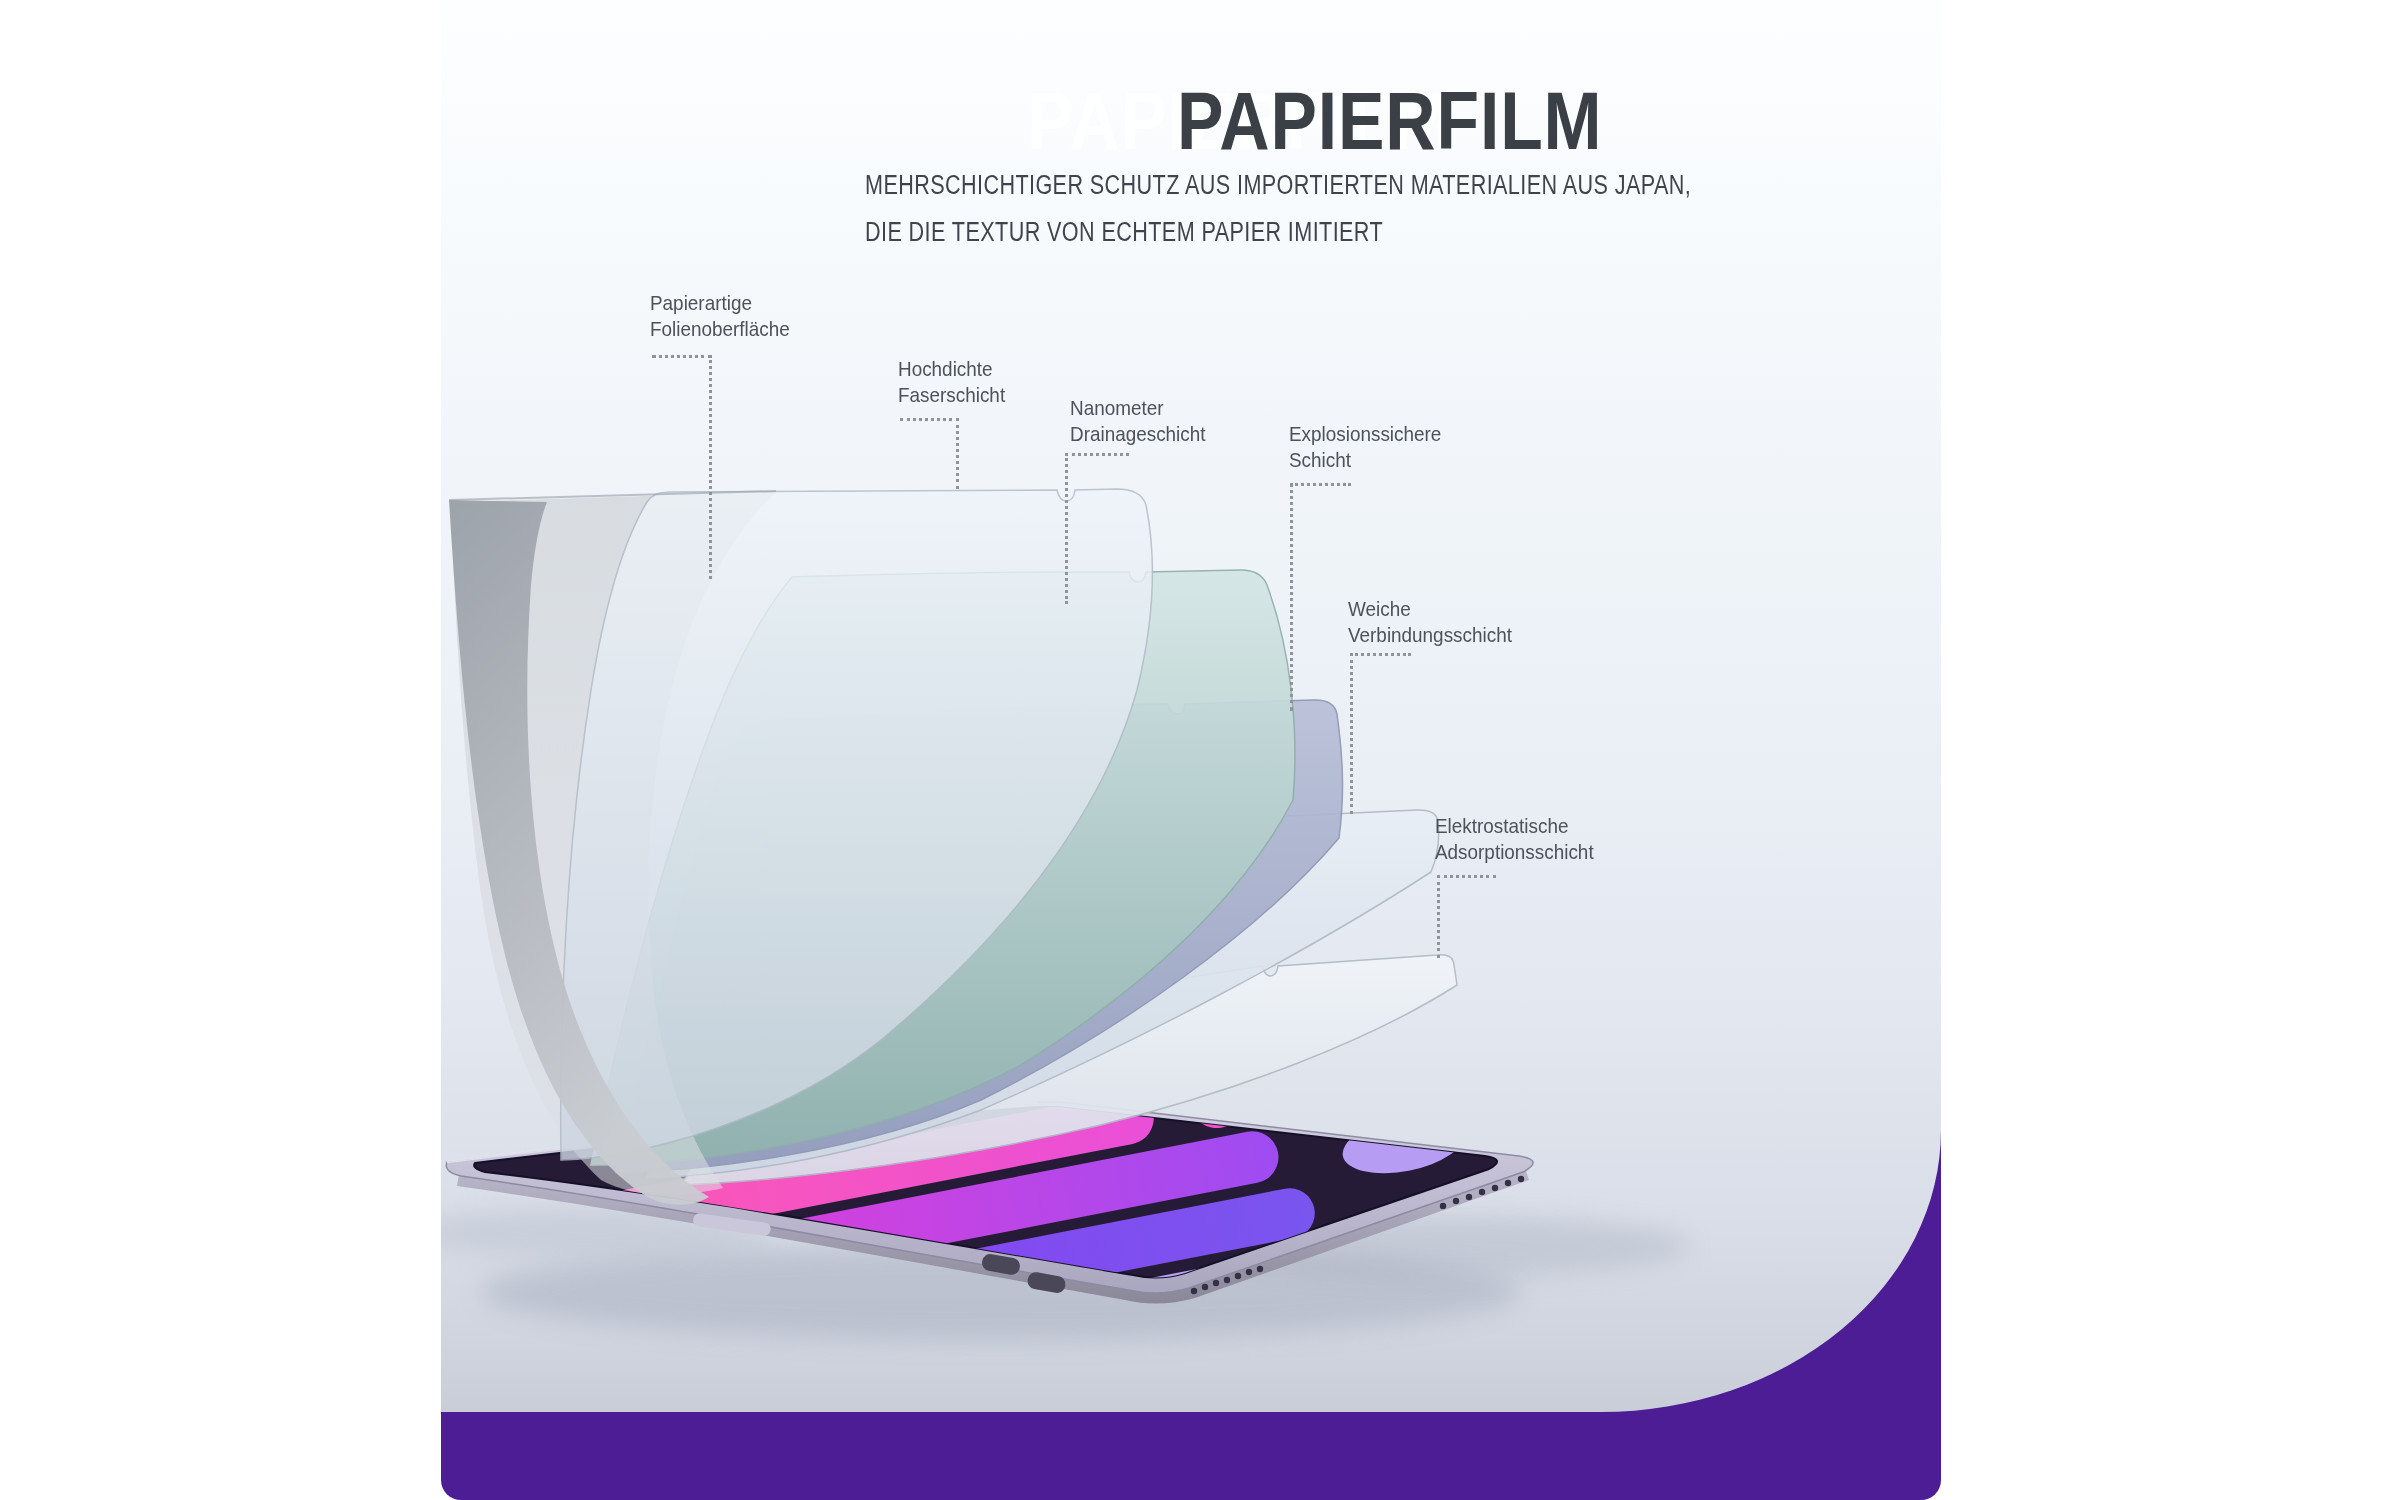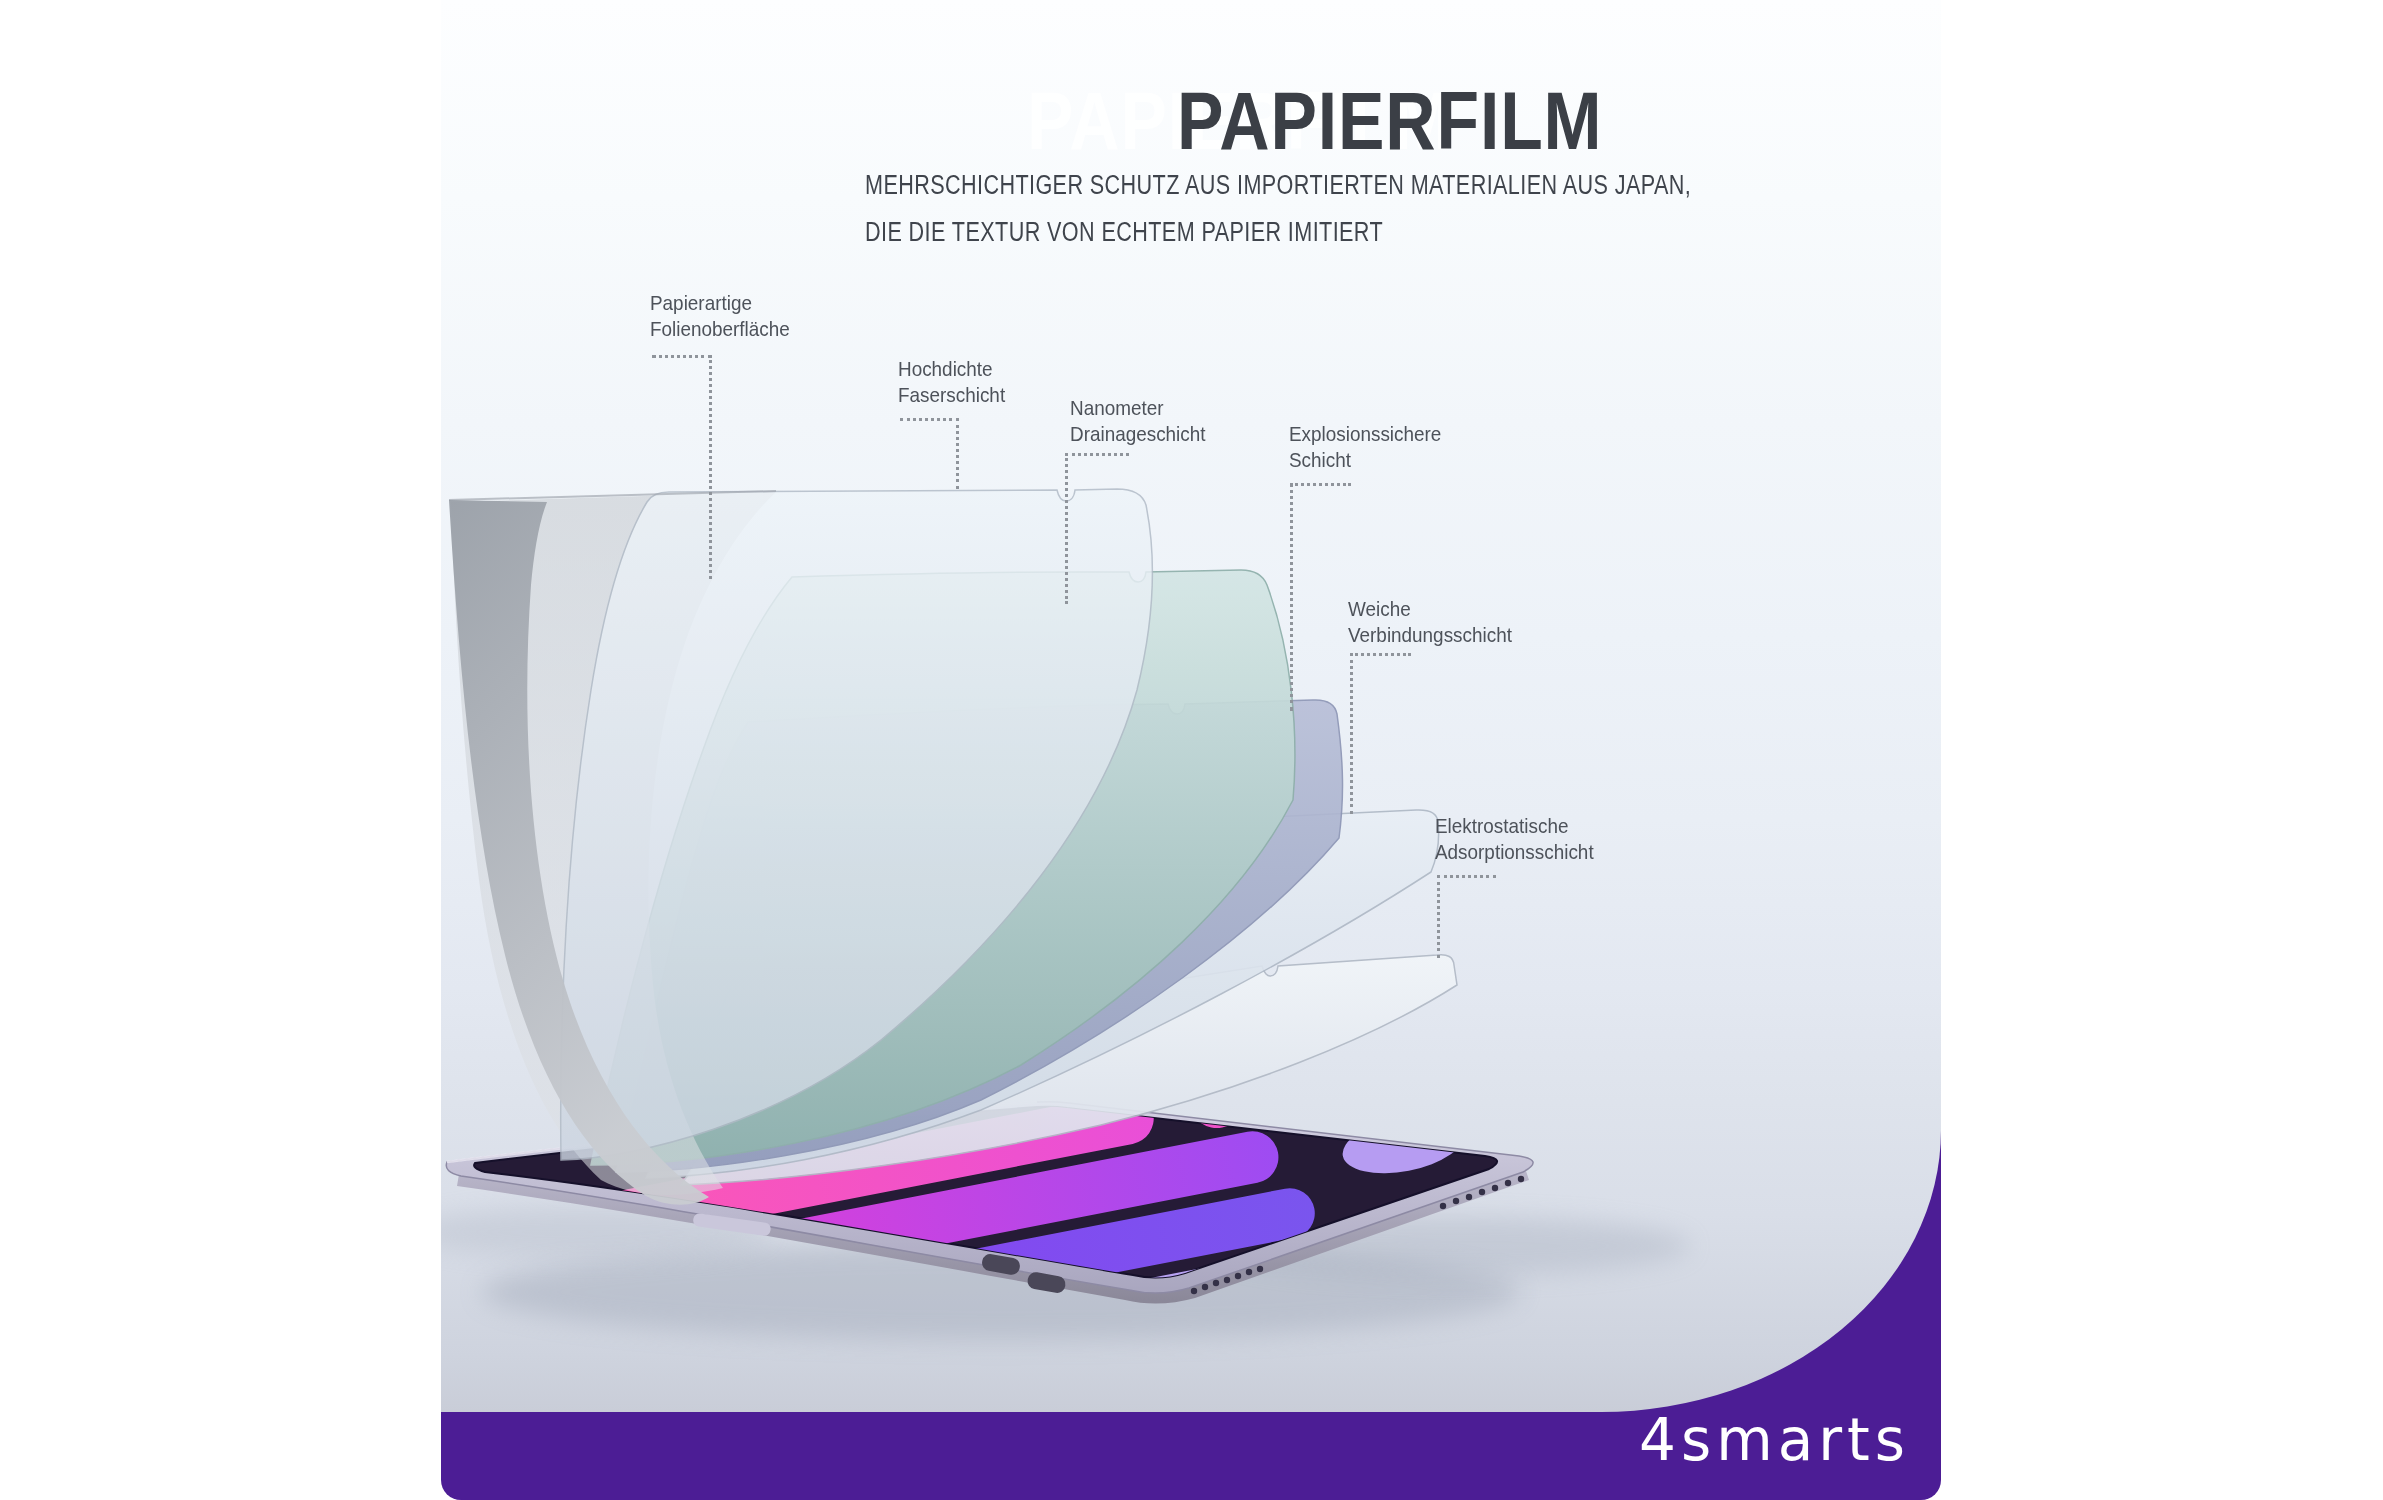--- a/index.html
+++ b/index.html
@@ -218,14 +218,13 @@
     </div>
 
     <div class="conn c1"></div>
     <div class="conn c2"></div>
     <div class="conn c3"></div>
     <div class="conn c4"></div>
     <div class="conn c5"></div>
     <div class="conn c6"></div>
   </div>
 
-  <div class="footer-logo">4smarts</div>
 </div>
 
 </body></html>

